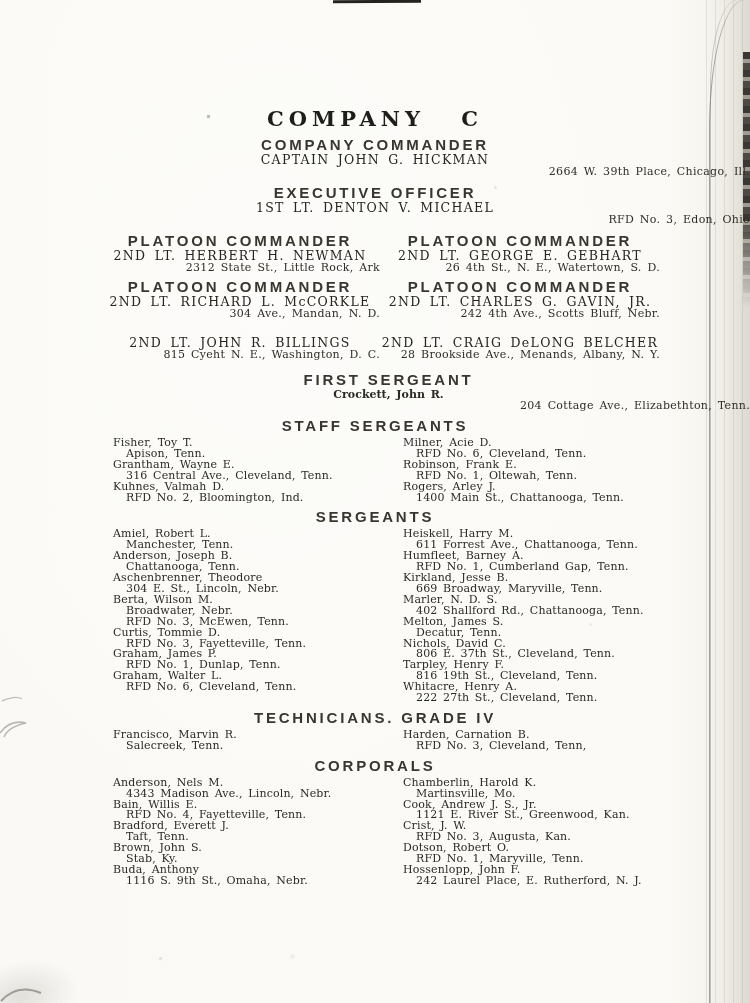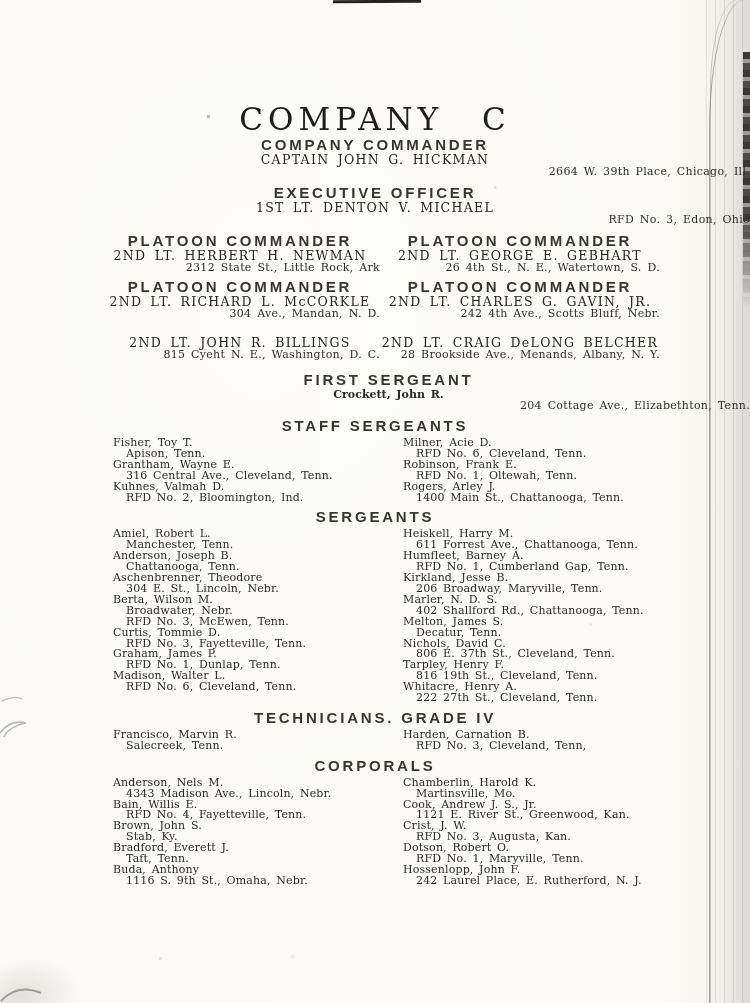--- a/index.html
+++ b/index.html
@@ -40,21 +40,21 @@
   .specks{position:absolute;top:0;left:0;width:1px;height:1px;background:transparent;
     box-shadow:208px 116px 1px 1px rgba(60,58,50,.35),
                495px 187px 1px .5px rgba(60,58,50,.2),
                620px 540px 1px .5px rgba(60,58,50,.18),
                590px 624px 1px .5px rgba(60,58,50,.15),
                160px 958px 1px 1px rgba(60,58,50,.12),
                292px 956px 2px 1px rgba(60,58,50,.1);}
   
   .content{position:relative;padding-top:104px;}
   .title{margin:0;text-align:center;
-    font-size:31px;line-height:30px;font-weight:400;color:#1e1d1a;
+    font-size:21px;line-height:30px;font-weight:700;color:#1e1d1a;
     letter-spacing:5px;word-spacing:24px;}
   .hdr{font-family:"Liberation Sans", sans-serif;font-weight:700;
     font-size:15px;line-height:10px;letter-spacing:2.8px;color:#38362f;
     text-align:center;}
   .oname{font-size:12.5px;line-height:13px;letter-spacing:1.3px;word-spacing:3px;text-align:center;color:#26251f;}
   .oaddr{font-size:11px;line-height:12px;letter-spacing:.3px;word-spacing:2px;text-align:right;color:#2e2d27;}
   .cmd-block{margin-top:6px;}
   .cmd-block .hdr{margin-bottom:3px;}
   .exec-block{margin-top:10px;}
   .platoon-grid{margin-left:100px;width:560px;margin-top:10px;}
@@ -227,39 +227,39 @@
               <div class="ename">Curtis, Tommie D.</div>
               <div class="eaddr">RFD No. 3, Fayetteville, Tenn.</div>
             </div>
 
             <div class="entry">
               <div class="ename">Graham, James P.</div>
               <div class="eaddr">RFD No. 1, Dunlap, Tenn.</div>
             </div>
 
             <div class="entry">
-              <div class="ename">Madison, Walter L.</div>
+              <div class="ename">Graham, Walter L.</div>
               <div class="eaddr">RFD No. 6, Cleveland, Tenn.</div>
             </div>
           </div>
         <div class="col-right">
 
             <div class="entry">
               <div class="ename">Heiskell, Harry M.</div>
               <div class="eaddr">611 Forrest Ave., Chattanooga, Tenn.</div>
             </div>
 
             <div class="entry">
               <div class="ename">Humfleet, Barney A.</div>
               <div class="eaddr">RFD No. 1, Cumberland Gap, Tenn.</div>
             </div>
 
             <div class="entry">
               <div class="ename">Kirkland, Jesse B.</div>
-              <div class="eaddr">206 Broadway, Maryville, Tenn.</div>
+              <div class="eaddr">669 Broadway, Maryville, Tenn.</div>
             </div>
 
             <div class="entry">
               <div class="ename">Marler, N. D. S.</div>
               <div class="eaddr">402 Shallford Rd., Chattanooga, Tenn.</div>
             </div>
 
             <div class="entry">
               <div class="ename">Melton, James S.</div>
               <div class="eaddr">Decatur, Tenn.</div>
@@ -312,30 +312,30 @@
               <div class="ename">Anderson, Nels M.</div>
               <div class="eaddr">4343 Madison Ave., Lincoln, Nebr.</div>
             </div>
 
             <div class="entry">
               <div class="ename">Bain, Willis E.</div>
               <div class="eaddr">RFD No. 4, Fayetteville, Tenn.</div>
             </div>
 
             <div class="entry">
+              <div class="ename">Bradford, Everett J.</div>
+              <div class="eaddr">Taft, Tenn.</div>
+            </div>
+
+            <div class="entry">
               <div class="ename">Brown, John S.</div>
               <div class="eaddr">Stab, Ky.</div>
             </div>
 
             <div class="entry">
-              <div class="ename">Bradford, Everett J.</div>
-              <div class="eaddr">Taft, Tenn.</div>
-            </div>
-
-            <div class="entry">
               <div class="ename">Buda, Anthony</div>
               <div class="eaddr">1116 S. 9th St., Omaha, Nebr.</div>
             </div>
           </div>
         <div class="col-right">
 
             <div class="entry">
               <div class="ename">Chamberlin, Harold K.</div>
               <div class="eaddr">Martinsville, Mo.</div>
             </div>

